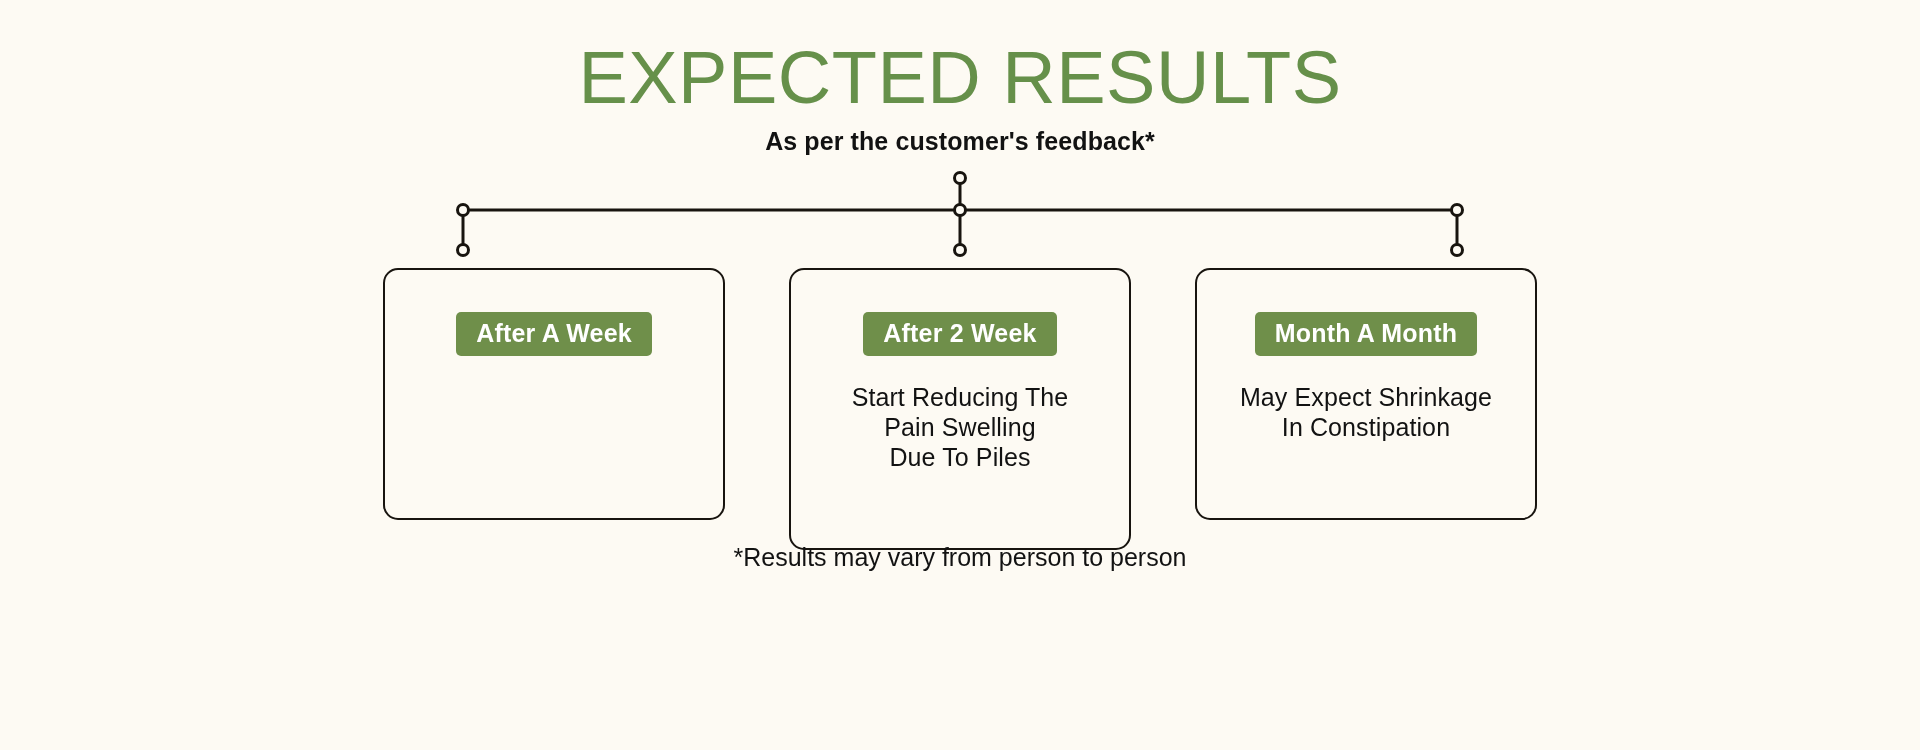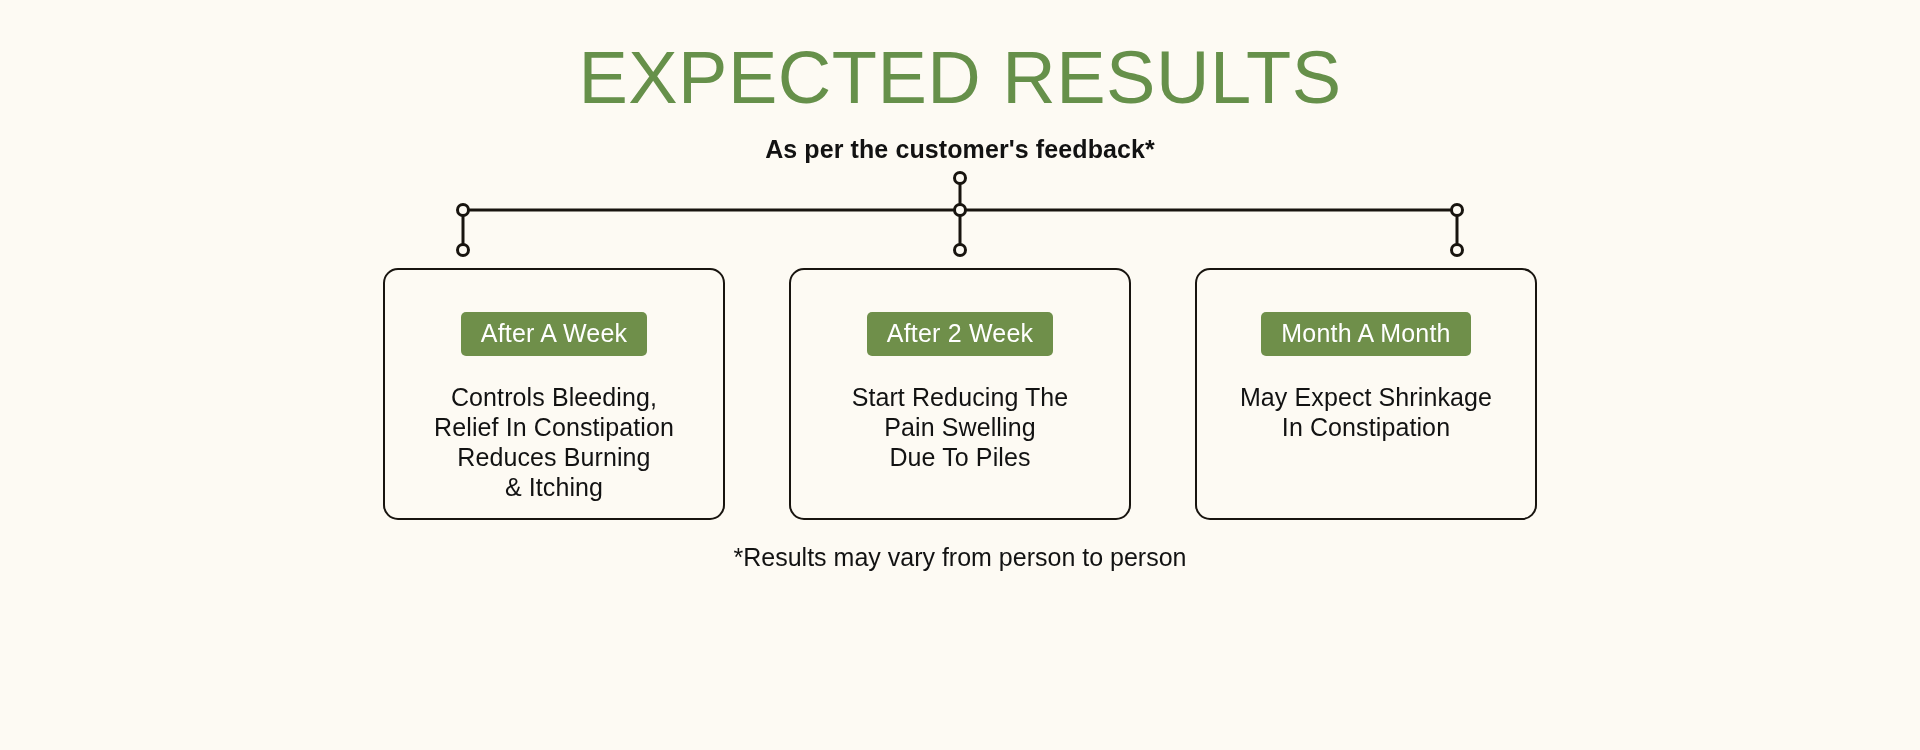--- a/index.html
+++ b/index.html
@@ -38,21 +38,21 @@
   .title {
     font-size: 74px;
     line-height: 84px;
     font-weight: 400;
     letter-spacing: 0.5px;
     color: #66904A;
     white-space: nowrap;
   }
 
   .subtitle {
-    margin-top: 14px;
+    margin-top: 6px;
     font-size: 25px;
     line-height: 30px;
     font-weight: 700;
     color: #121212;
     letter-spacing: 0.1px;
   }
 
   
   .connector {
     position: absolute;
@@ -80,28 +80,28 @@
     height: 252px;
     border: 2px solid #18140F;
     border-radius: 15px;
     background: #FDFAF3;
     display: flex;
     flex-direction: column;
     align-items: center;
     padding-top: 42px;
   }
 
-  .card--mid { height: 252px; }
+  .card--mid { height: 282px; }
 
   .badge {
     background: #6F8F4A;
     color: #FFFFFF;
     font-size: 25px;
     line-height: 34px;
-    font-weight: 400;
+    font-weight: 700;
     padding: 4px 20px 6px;
     border-radius: 5px;
     white-space: nowrap;
     letter-spacing: 0.2px;
   }
 
   .card-text {
     margin-top: 26px;
     font-size: 25px;
     line-height: 30px;
@@ -154,26 +154,20 @@
     <circle cx="463" cy="42" r="5.5" fill="#FDFAF3" stroke="#18140F" stroke-width="3"></circle>
     <circle cx="463" cy="82" r="5.5" fill="#FDFAF3" stroke="#18140F" stroke-width="3"></circle>
     <circle cx="1457" cy="42" r="5.5" fill="#FDFAF3" stroke="#18140F" stroke-width="3"></circle>
     <circle cx="1457" cy="82" r="5.5" fill="#FDFAF3" stroke="#18140F" stroke-width="3"></circle>
   </svg>
 
   <div class="cards">
 
     <div class="card">
       <div class="badge">After A Week</div>
-      <div class="card-text">
-        <span class="line">Controls Bleeding,</span>
-        <span class="line">Relief In Constipation</span>
-        <span class="line">Reduces Burning</span>
-        <span class="line">&amp; Itching</span>
-      </div>
     </div>
 
     <div class="card card--mid">
       <div class="badge">After 2 Week</div>
       <div class="card-text">
         <span class="line">Start Reducing The</span>
         <span class="line">Pain Swelling</span>
         <span class="line">Due To Piles</span>
       </div>
     </div>

